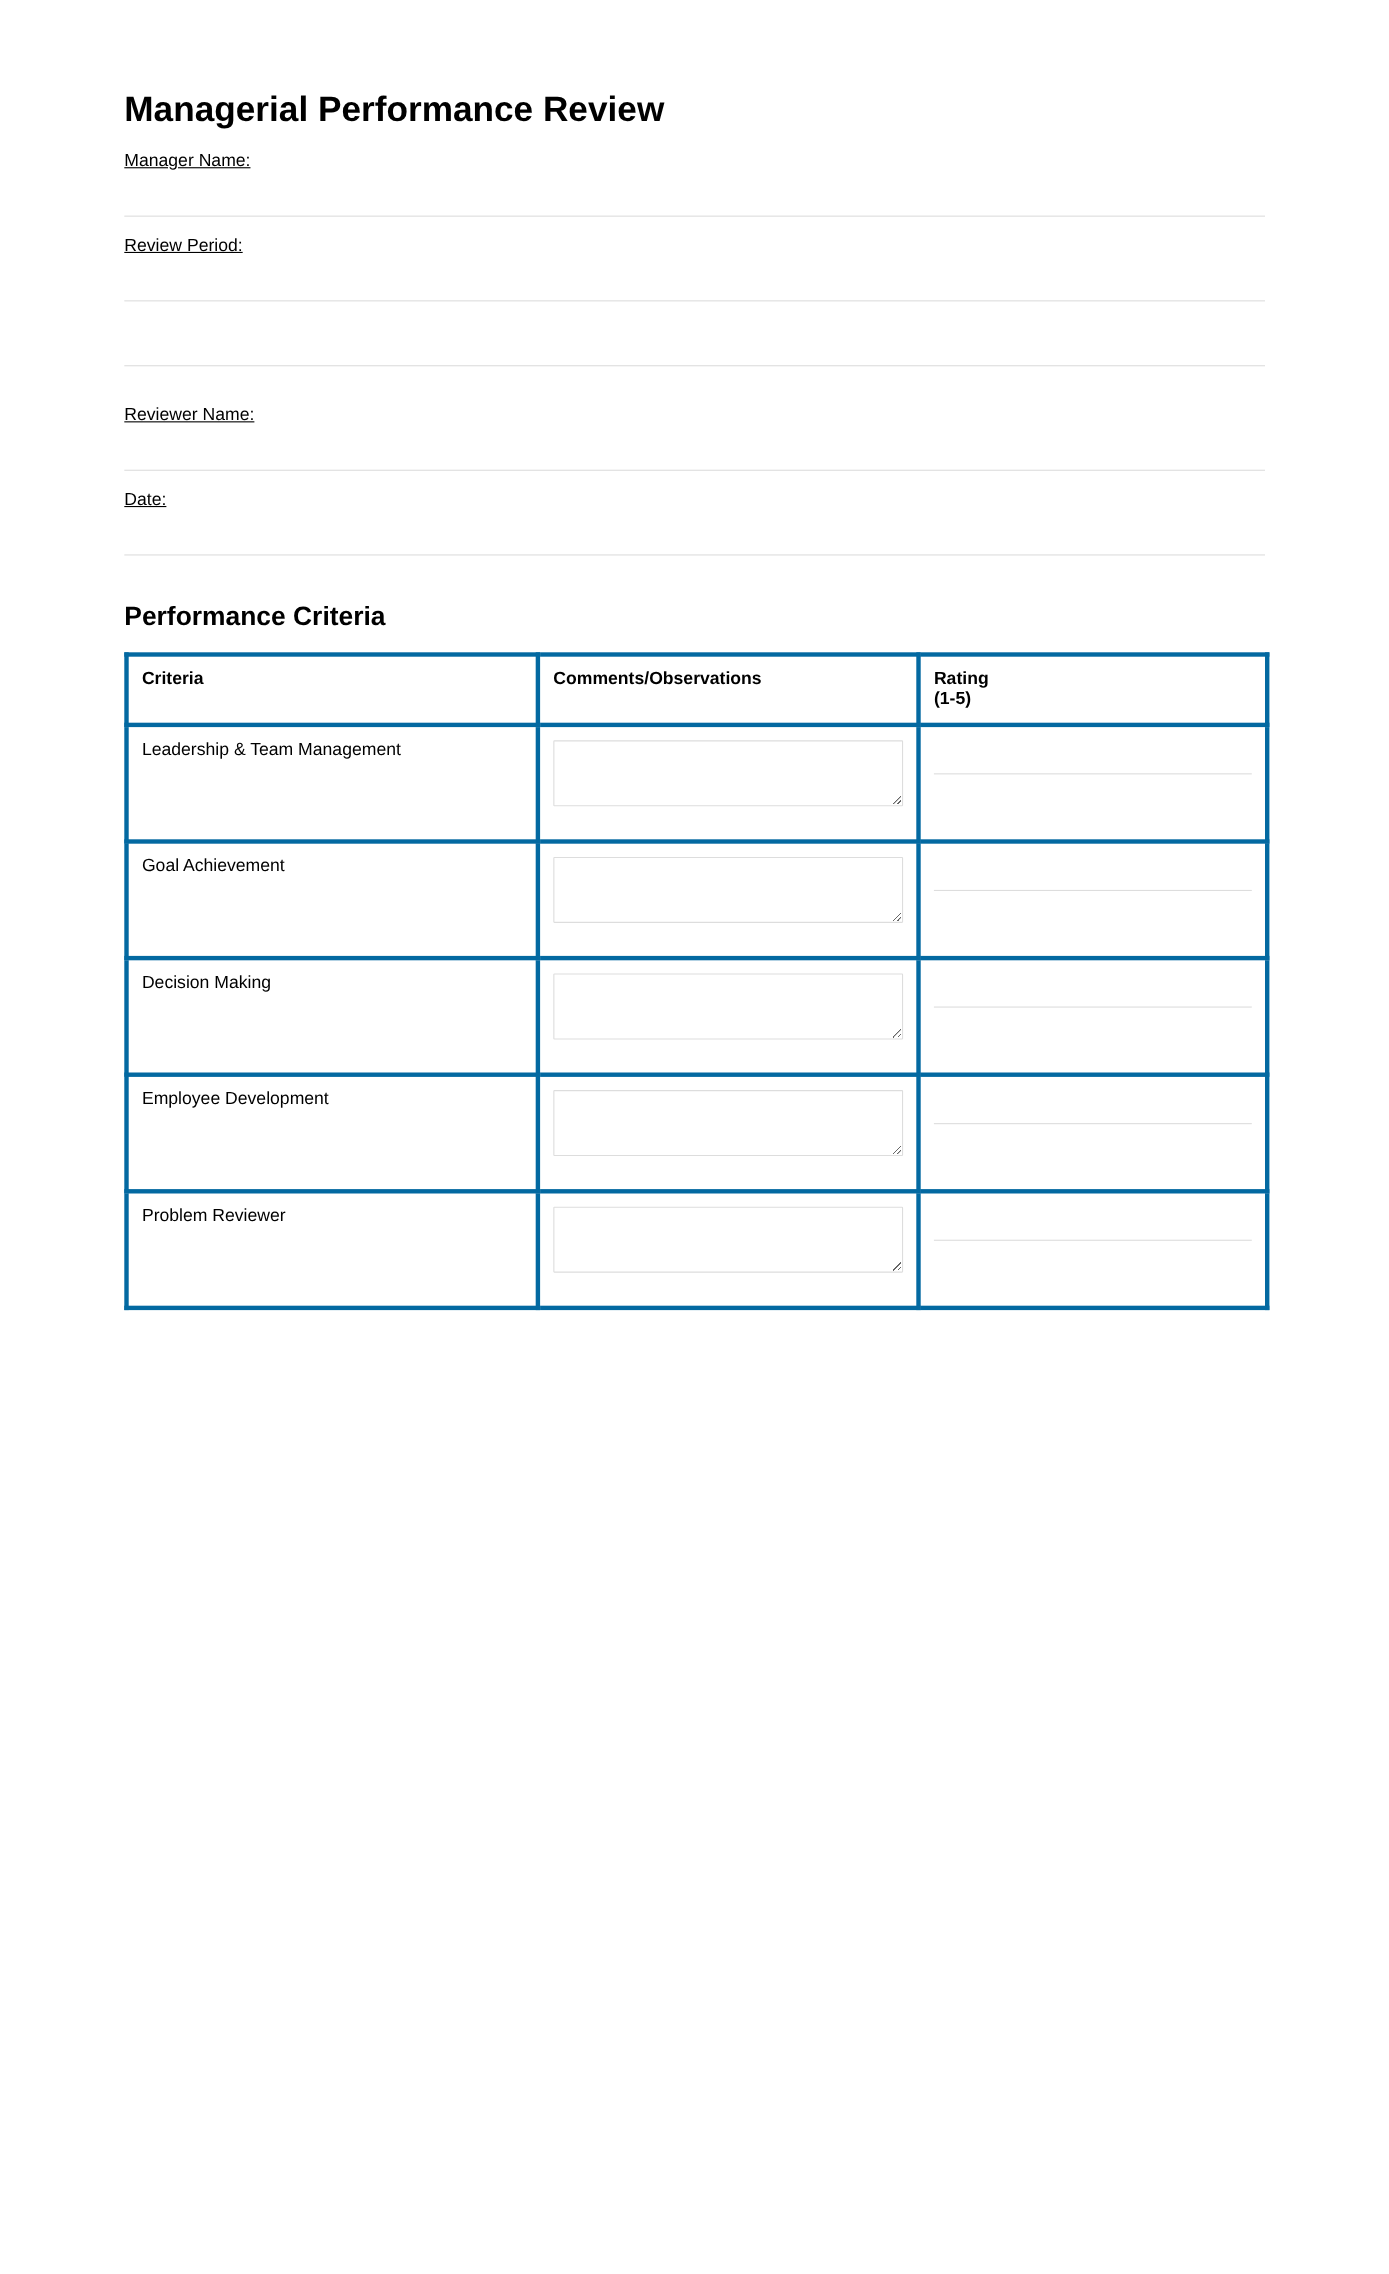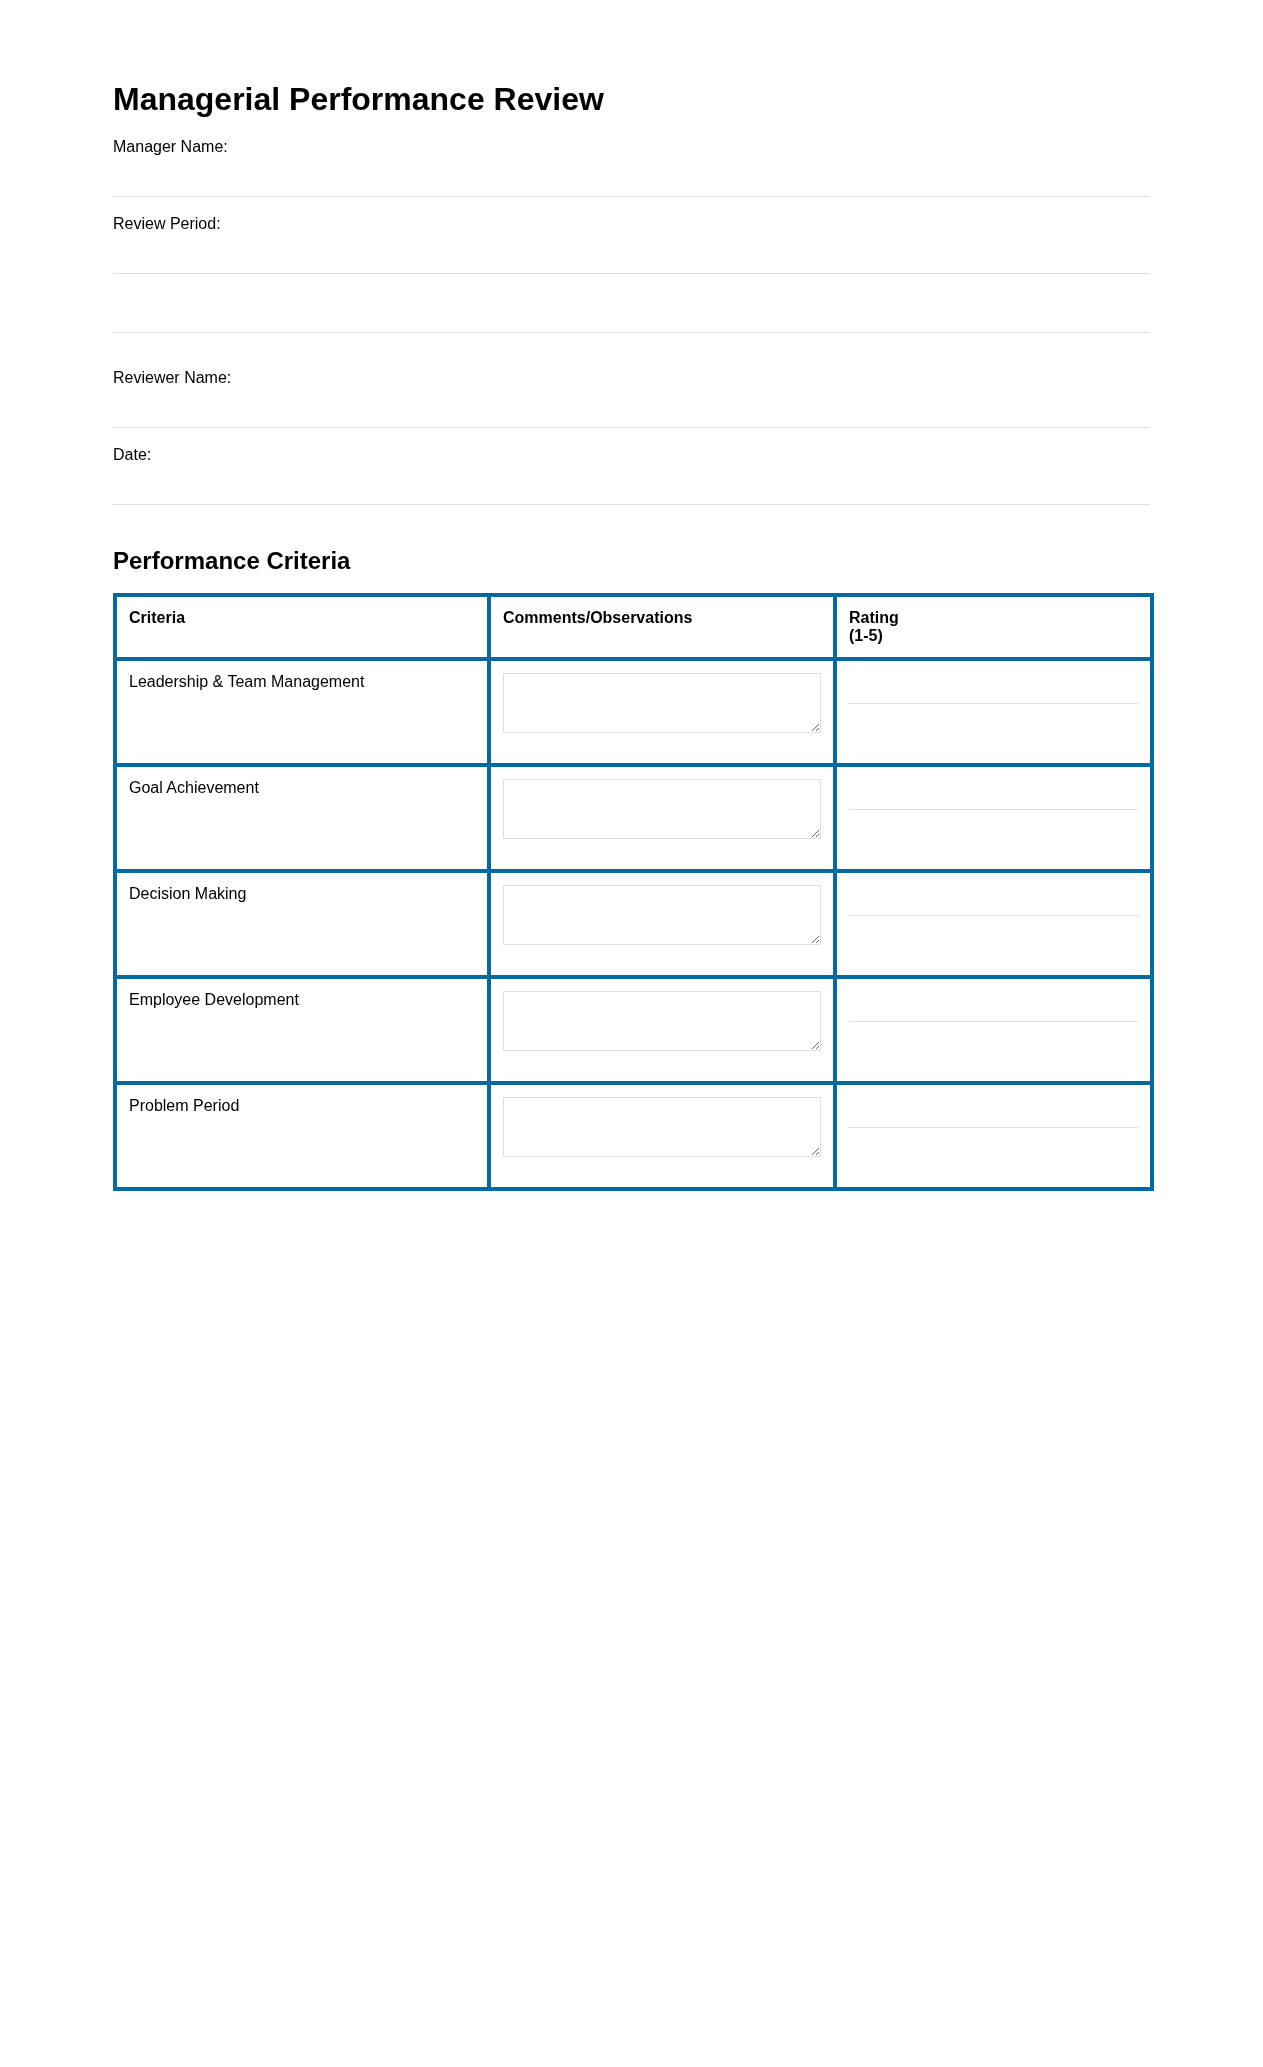--- a/index.html
+++ b/index.html
@@ -36,20 +36,21 @@
   .field {
     height: 77px;
     position: relative;
   }
   .field label {
     display: block;
     font-size: 16px;
     line-height: 18px;
     height: 18px;
     white-space: nowrap;
+    text-decoration: underline;
   }
   .field input {
     display: block;
     box-sizing: border-box;
     width: 100%;
     height: 41px;
     margin: 0;
     padding: 0;
     border: none;
     border-bottom: 1px solid #dddddd;
@@ -203,21 +204,21 @@
       <tr>
         <td>Employee Development</td>
         <td>
           <textarea class="comment-box" style=""></textarea>
         </td>
         <td>
           <input type="text" class="rating-input" value="" style="">
         </td>
       </tr>
       <tr>
-        <td>Problem Period</td>
+        <td>Problem Reviewer</td>
         <td>
           <textarea class="comment-box" style=""></textarea>
         </td>
         <td>
           <input type="text" class="rating-input" value="" style="">
         </td>
       </tr>
     </tbody>
   </table>
 

